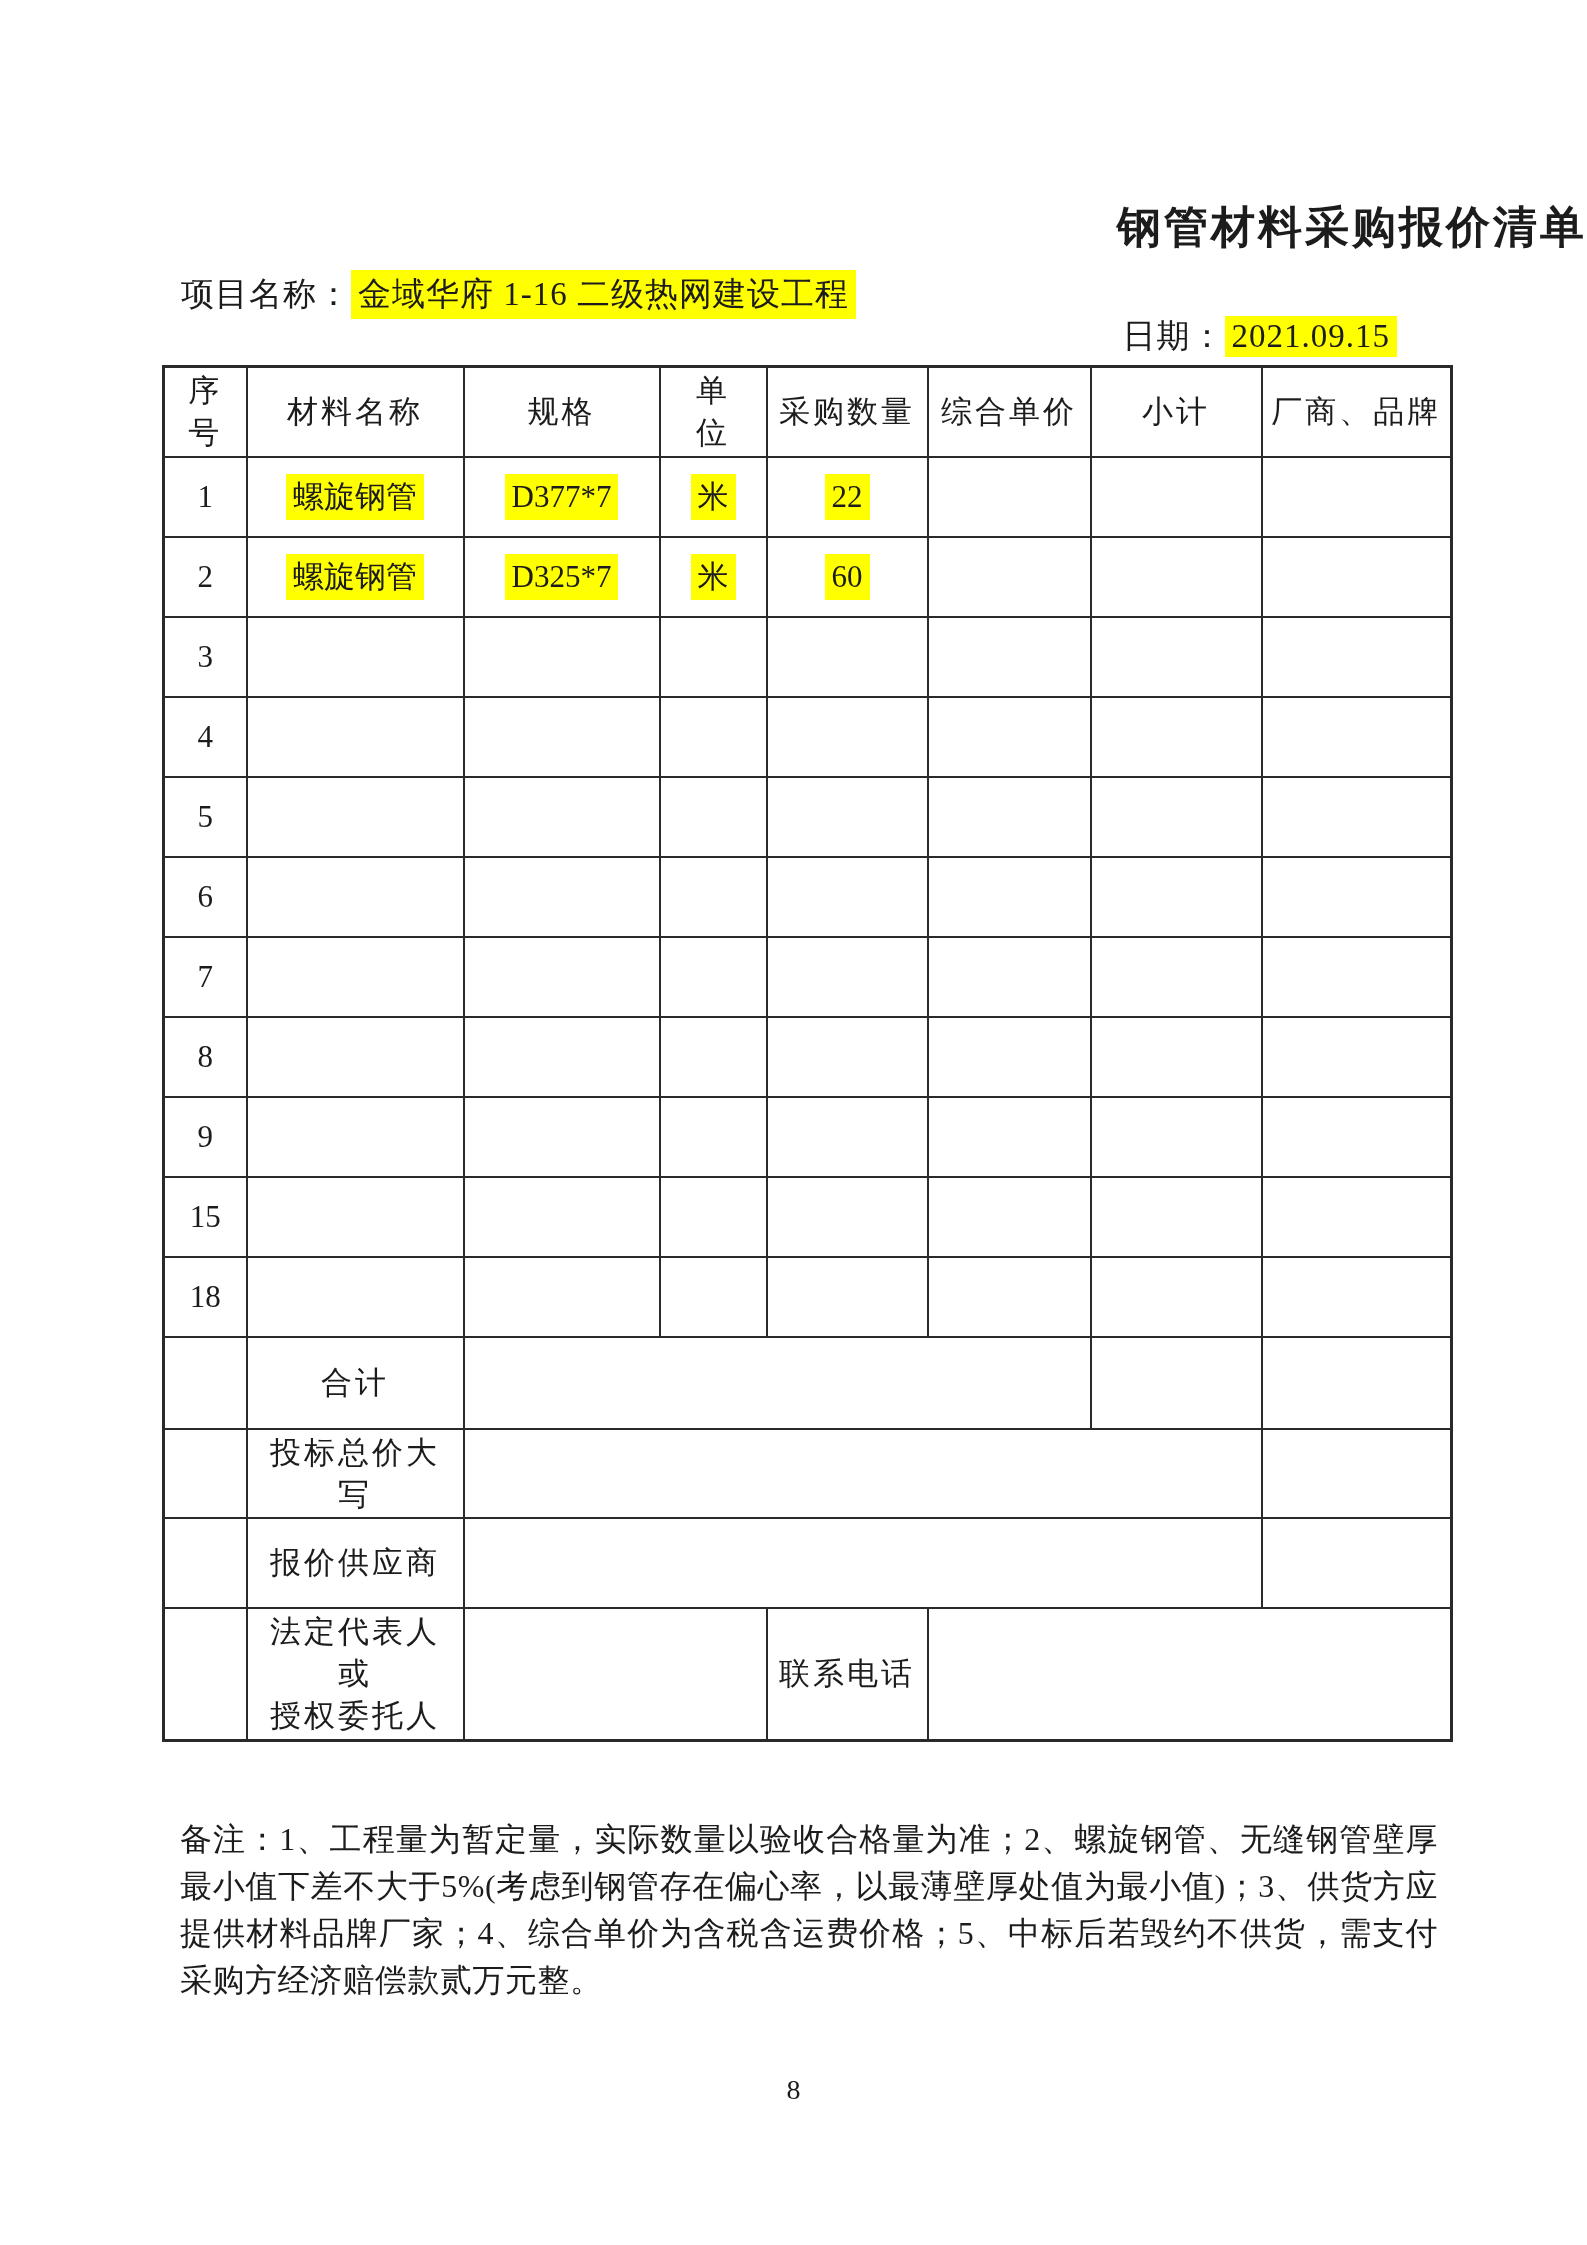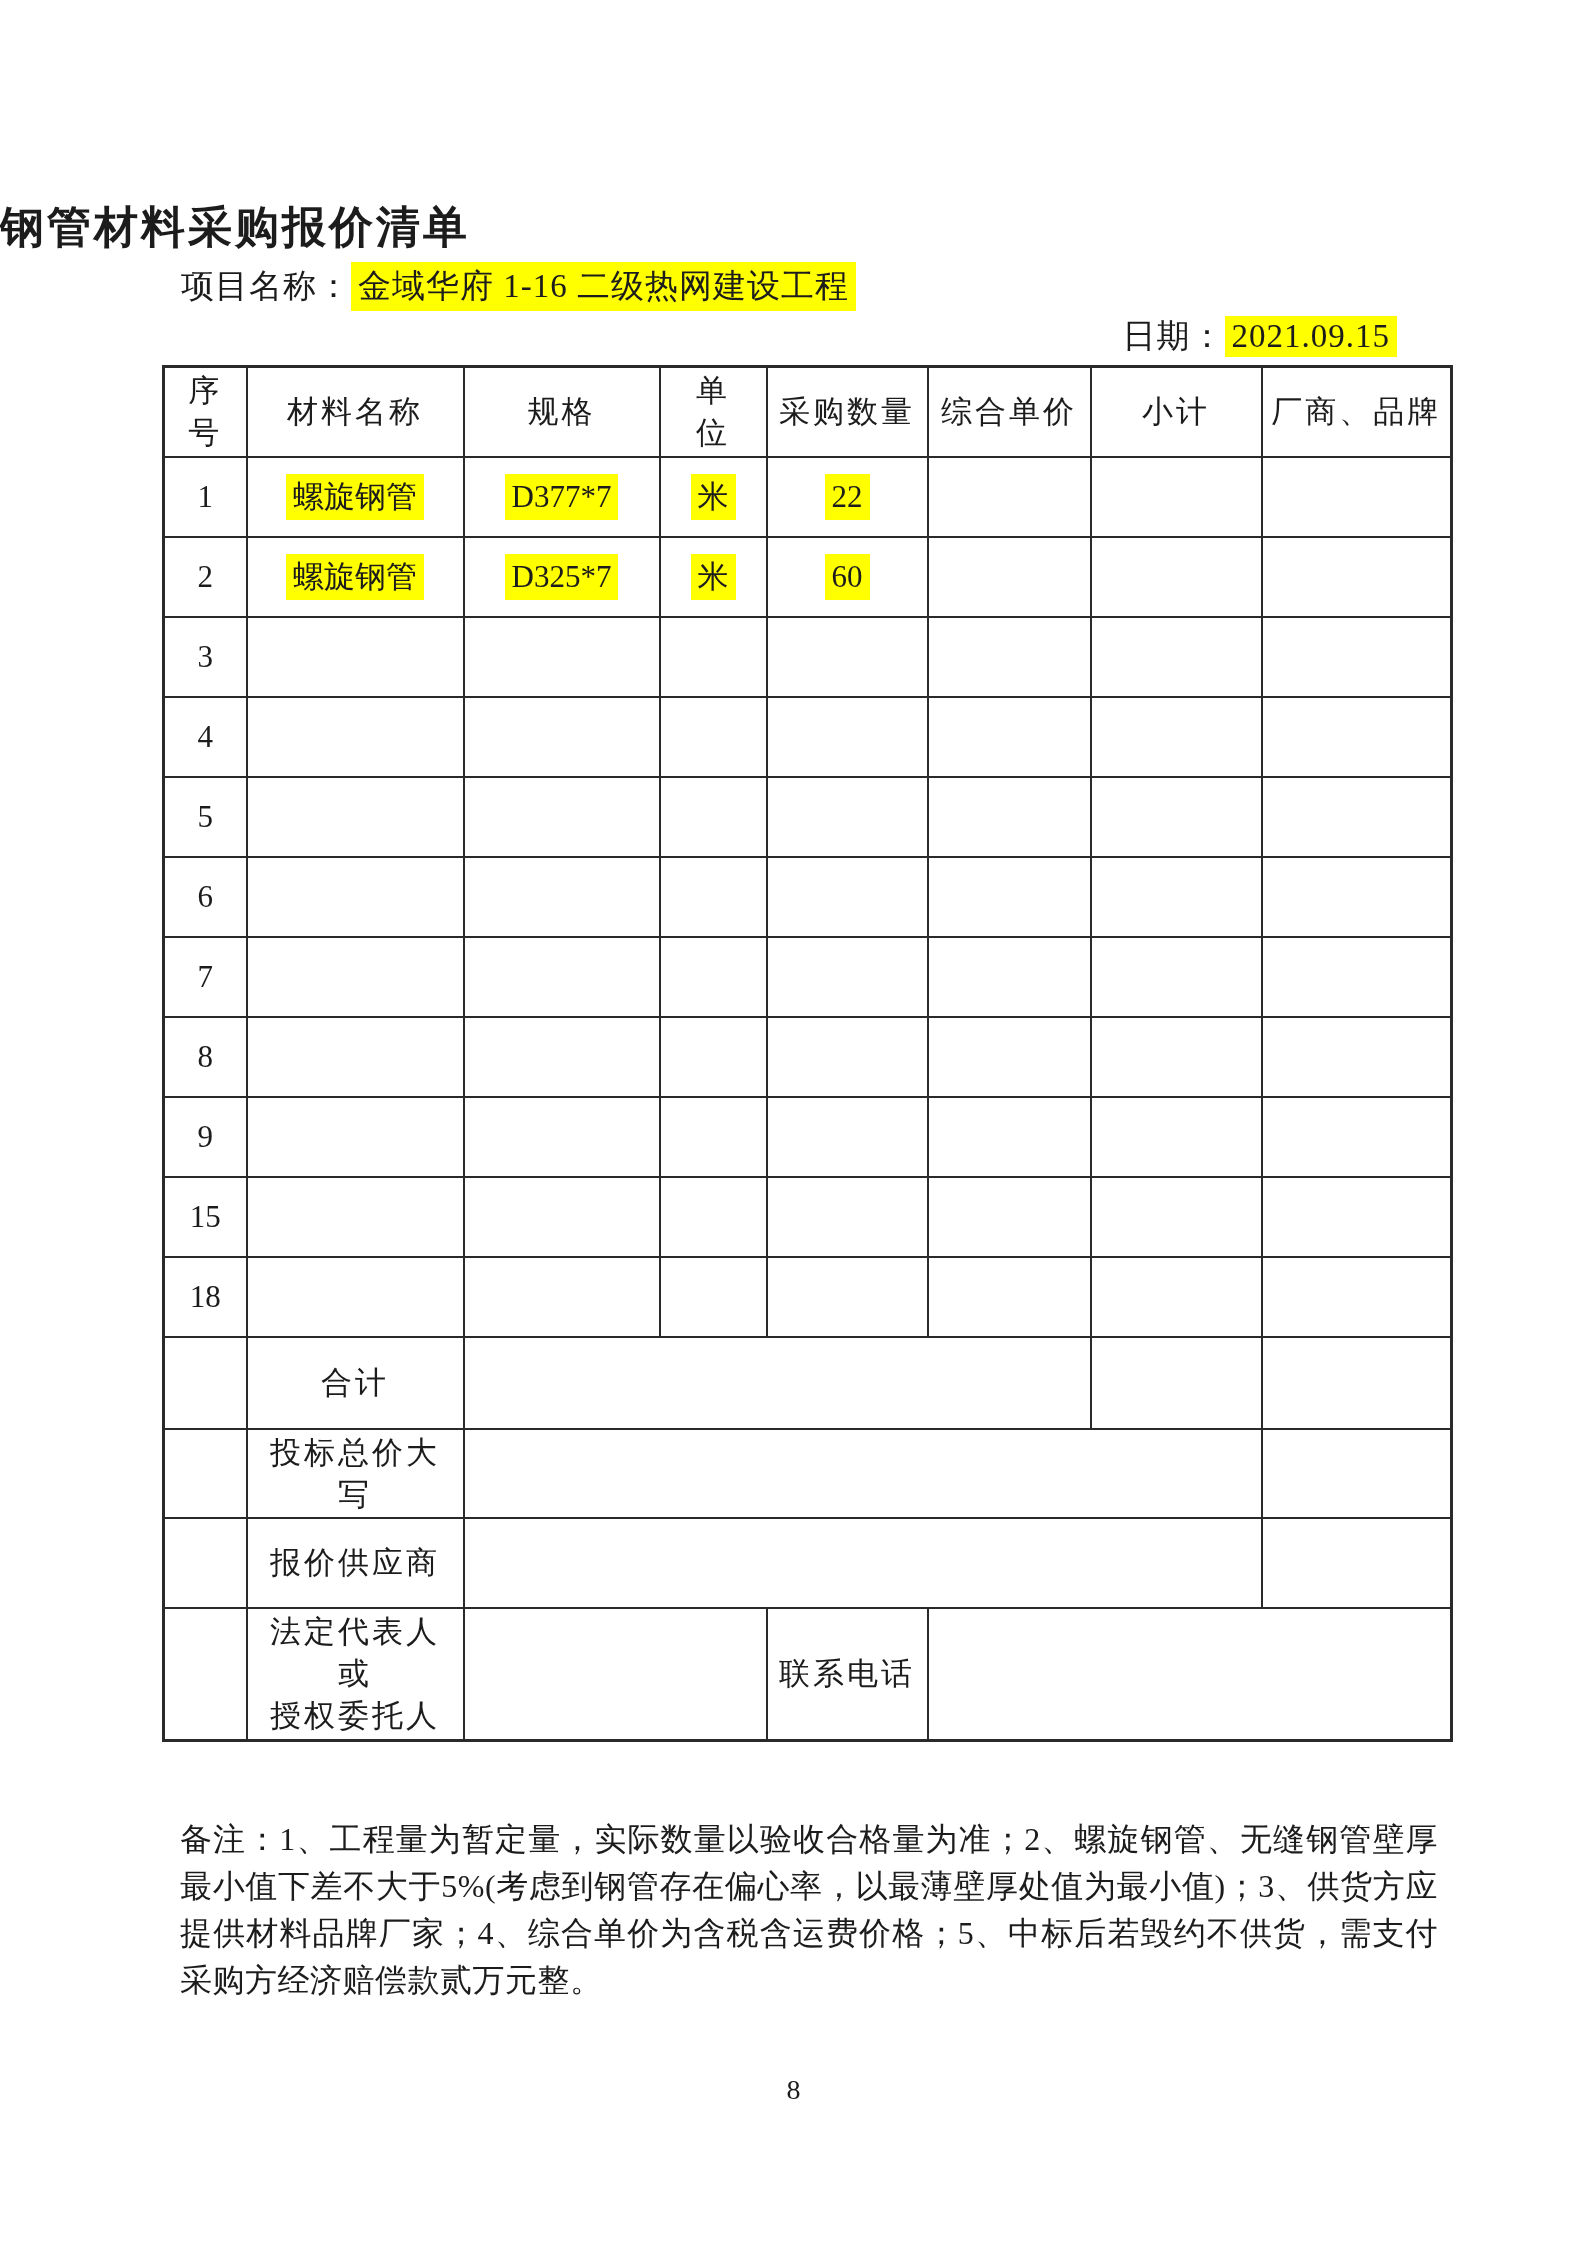--- a/index.html
+++ b/index.html
@@ -11,29 +11,29 @@
     background: #ffffff;
     font-family: "Liberation Serif", "DejaVu Serif", serif;
     color: #1c1c1c;
     overflow: hidden;
   }
   .doc-title {
     position: absolute;
     top: 198px;
     left: 0;
     width: 100%;
-    text-align: left;
+    text-align: right;
     font-size: 44px;
     font-weight: 700;
     letter-spacing: 3px;
     font-family: "Liberation Sans", "DejaVu Sans", sans-serif;
   }
   .project-line {
     position: absolute;
-    top: 262px;
+    top: 270px;
     left: 181px;
     font-size: 33px;
     letter-spacing: 1px;
     white-space: nowrap;
   }
   .date-line {
     position: absolute;
     top: 314px;
     right: 190px;
     font-size: 33px;

